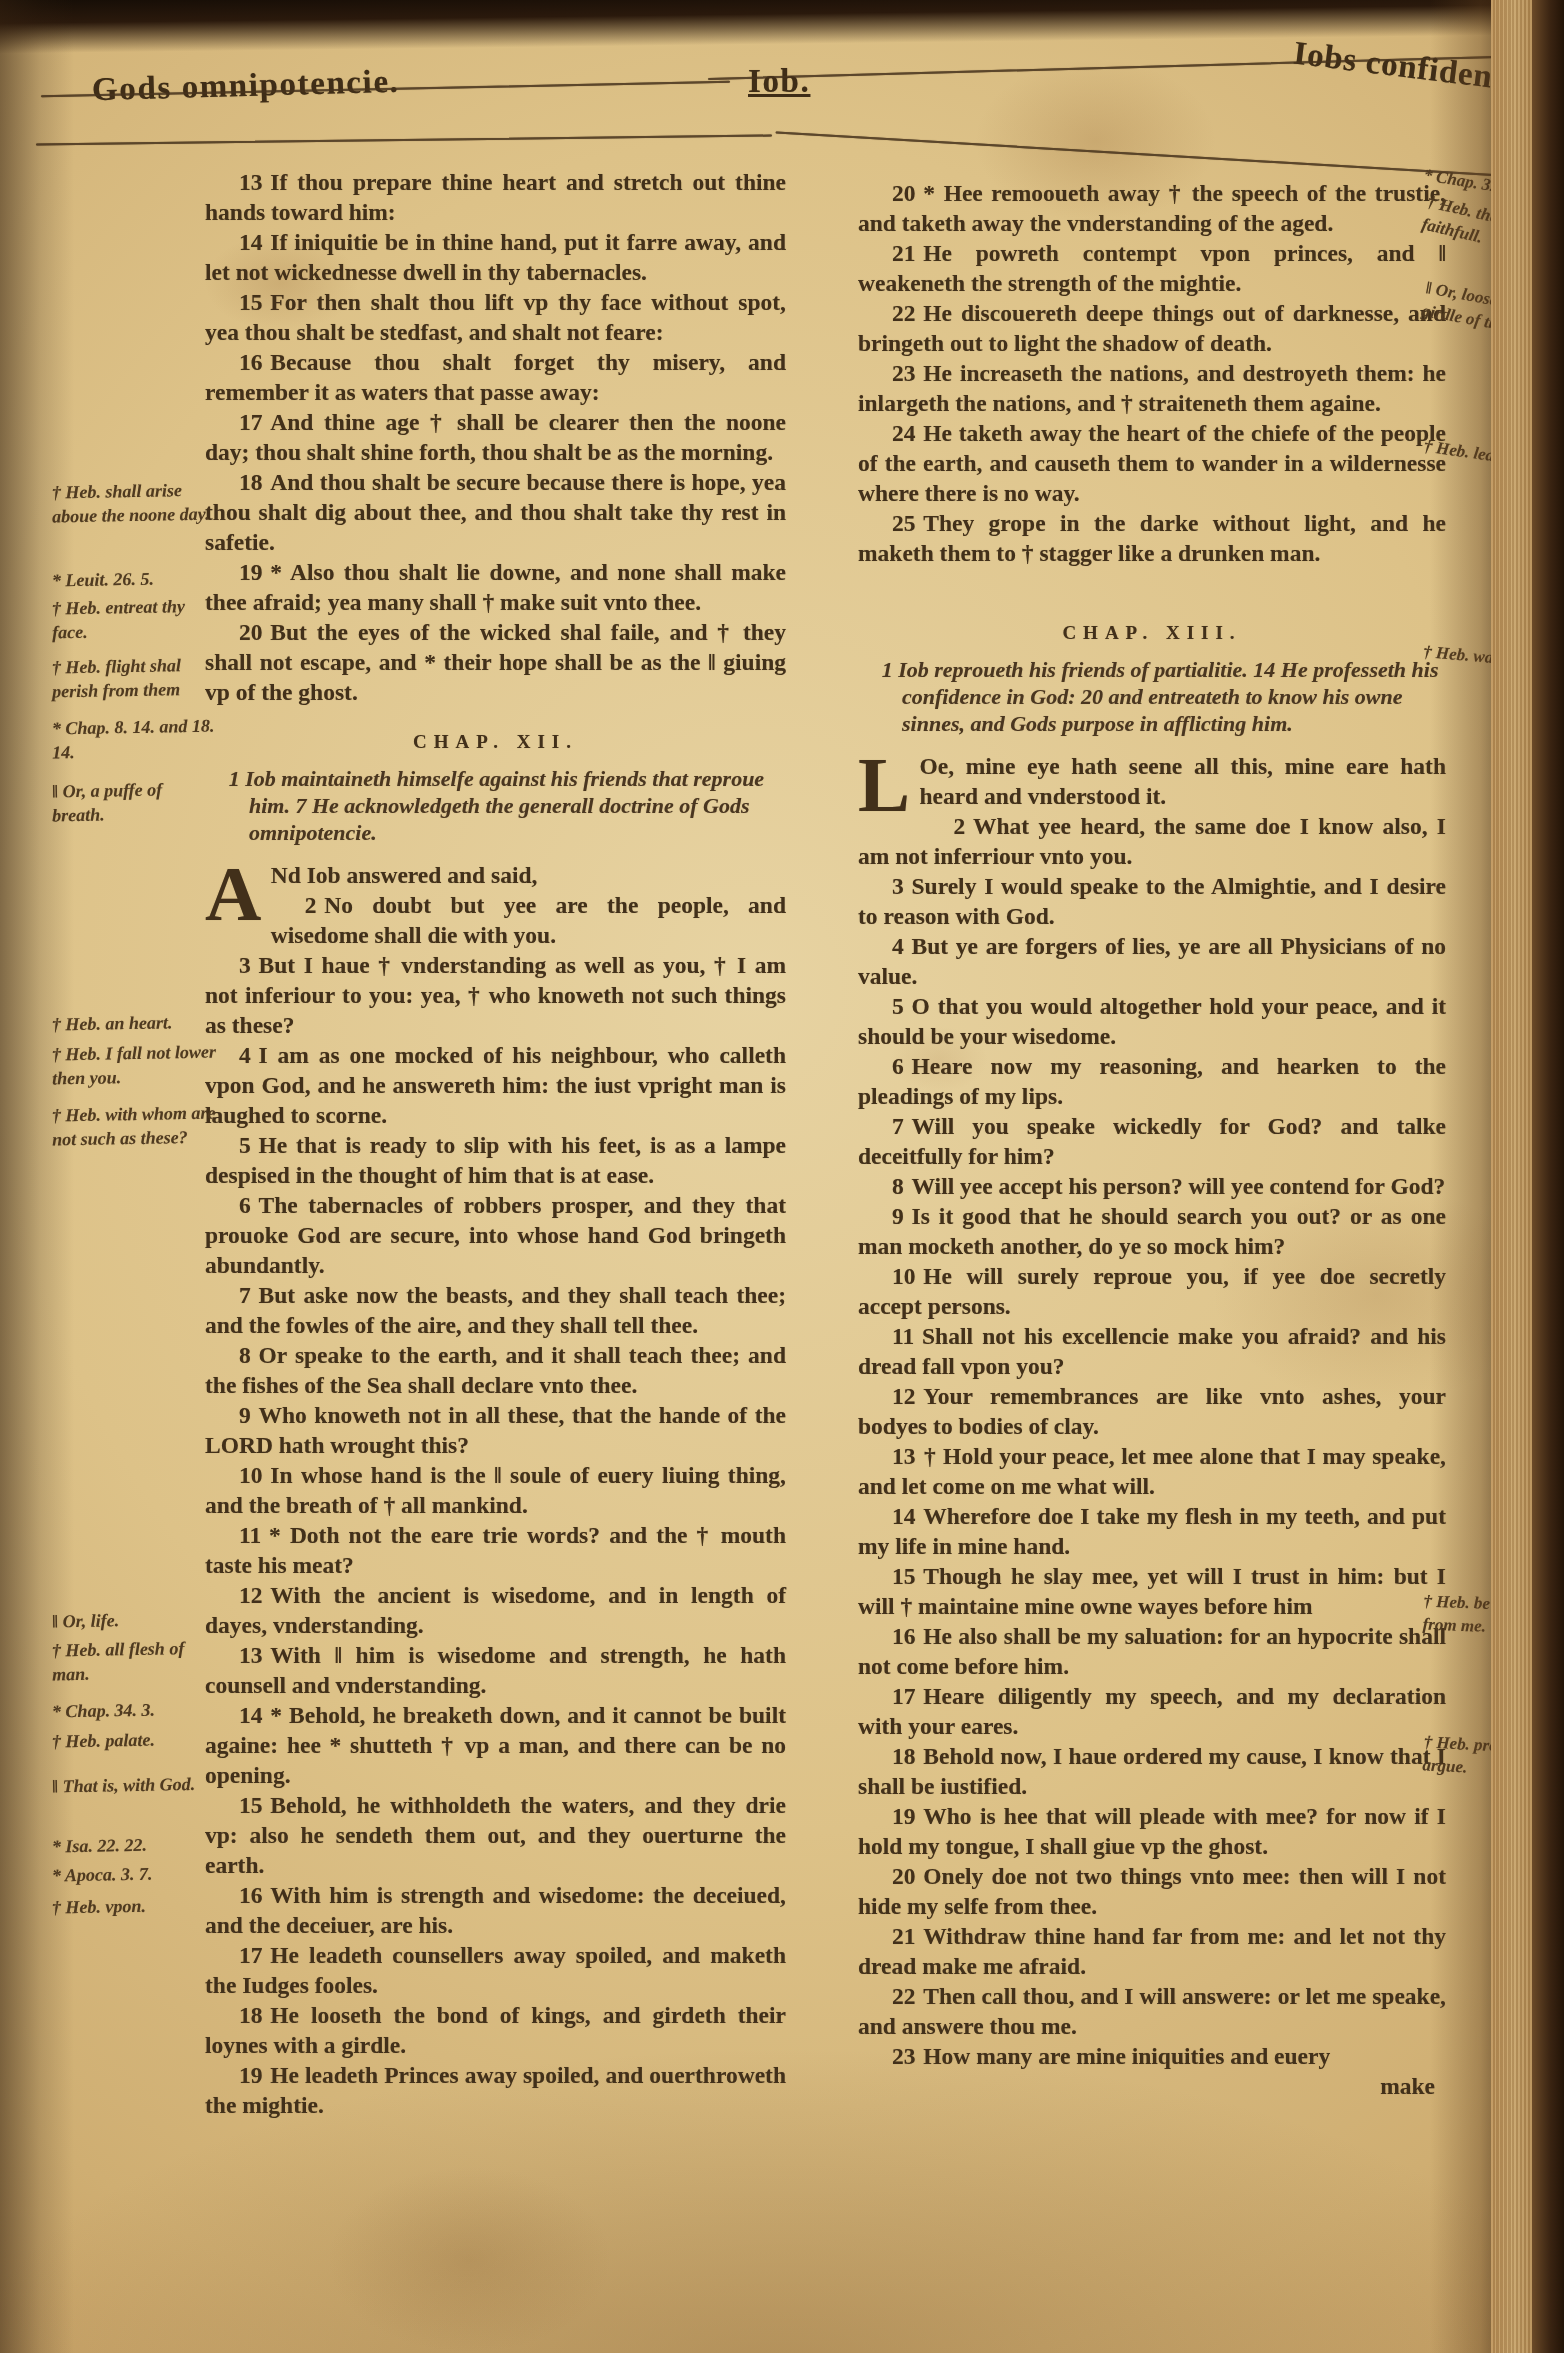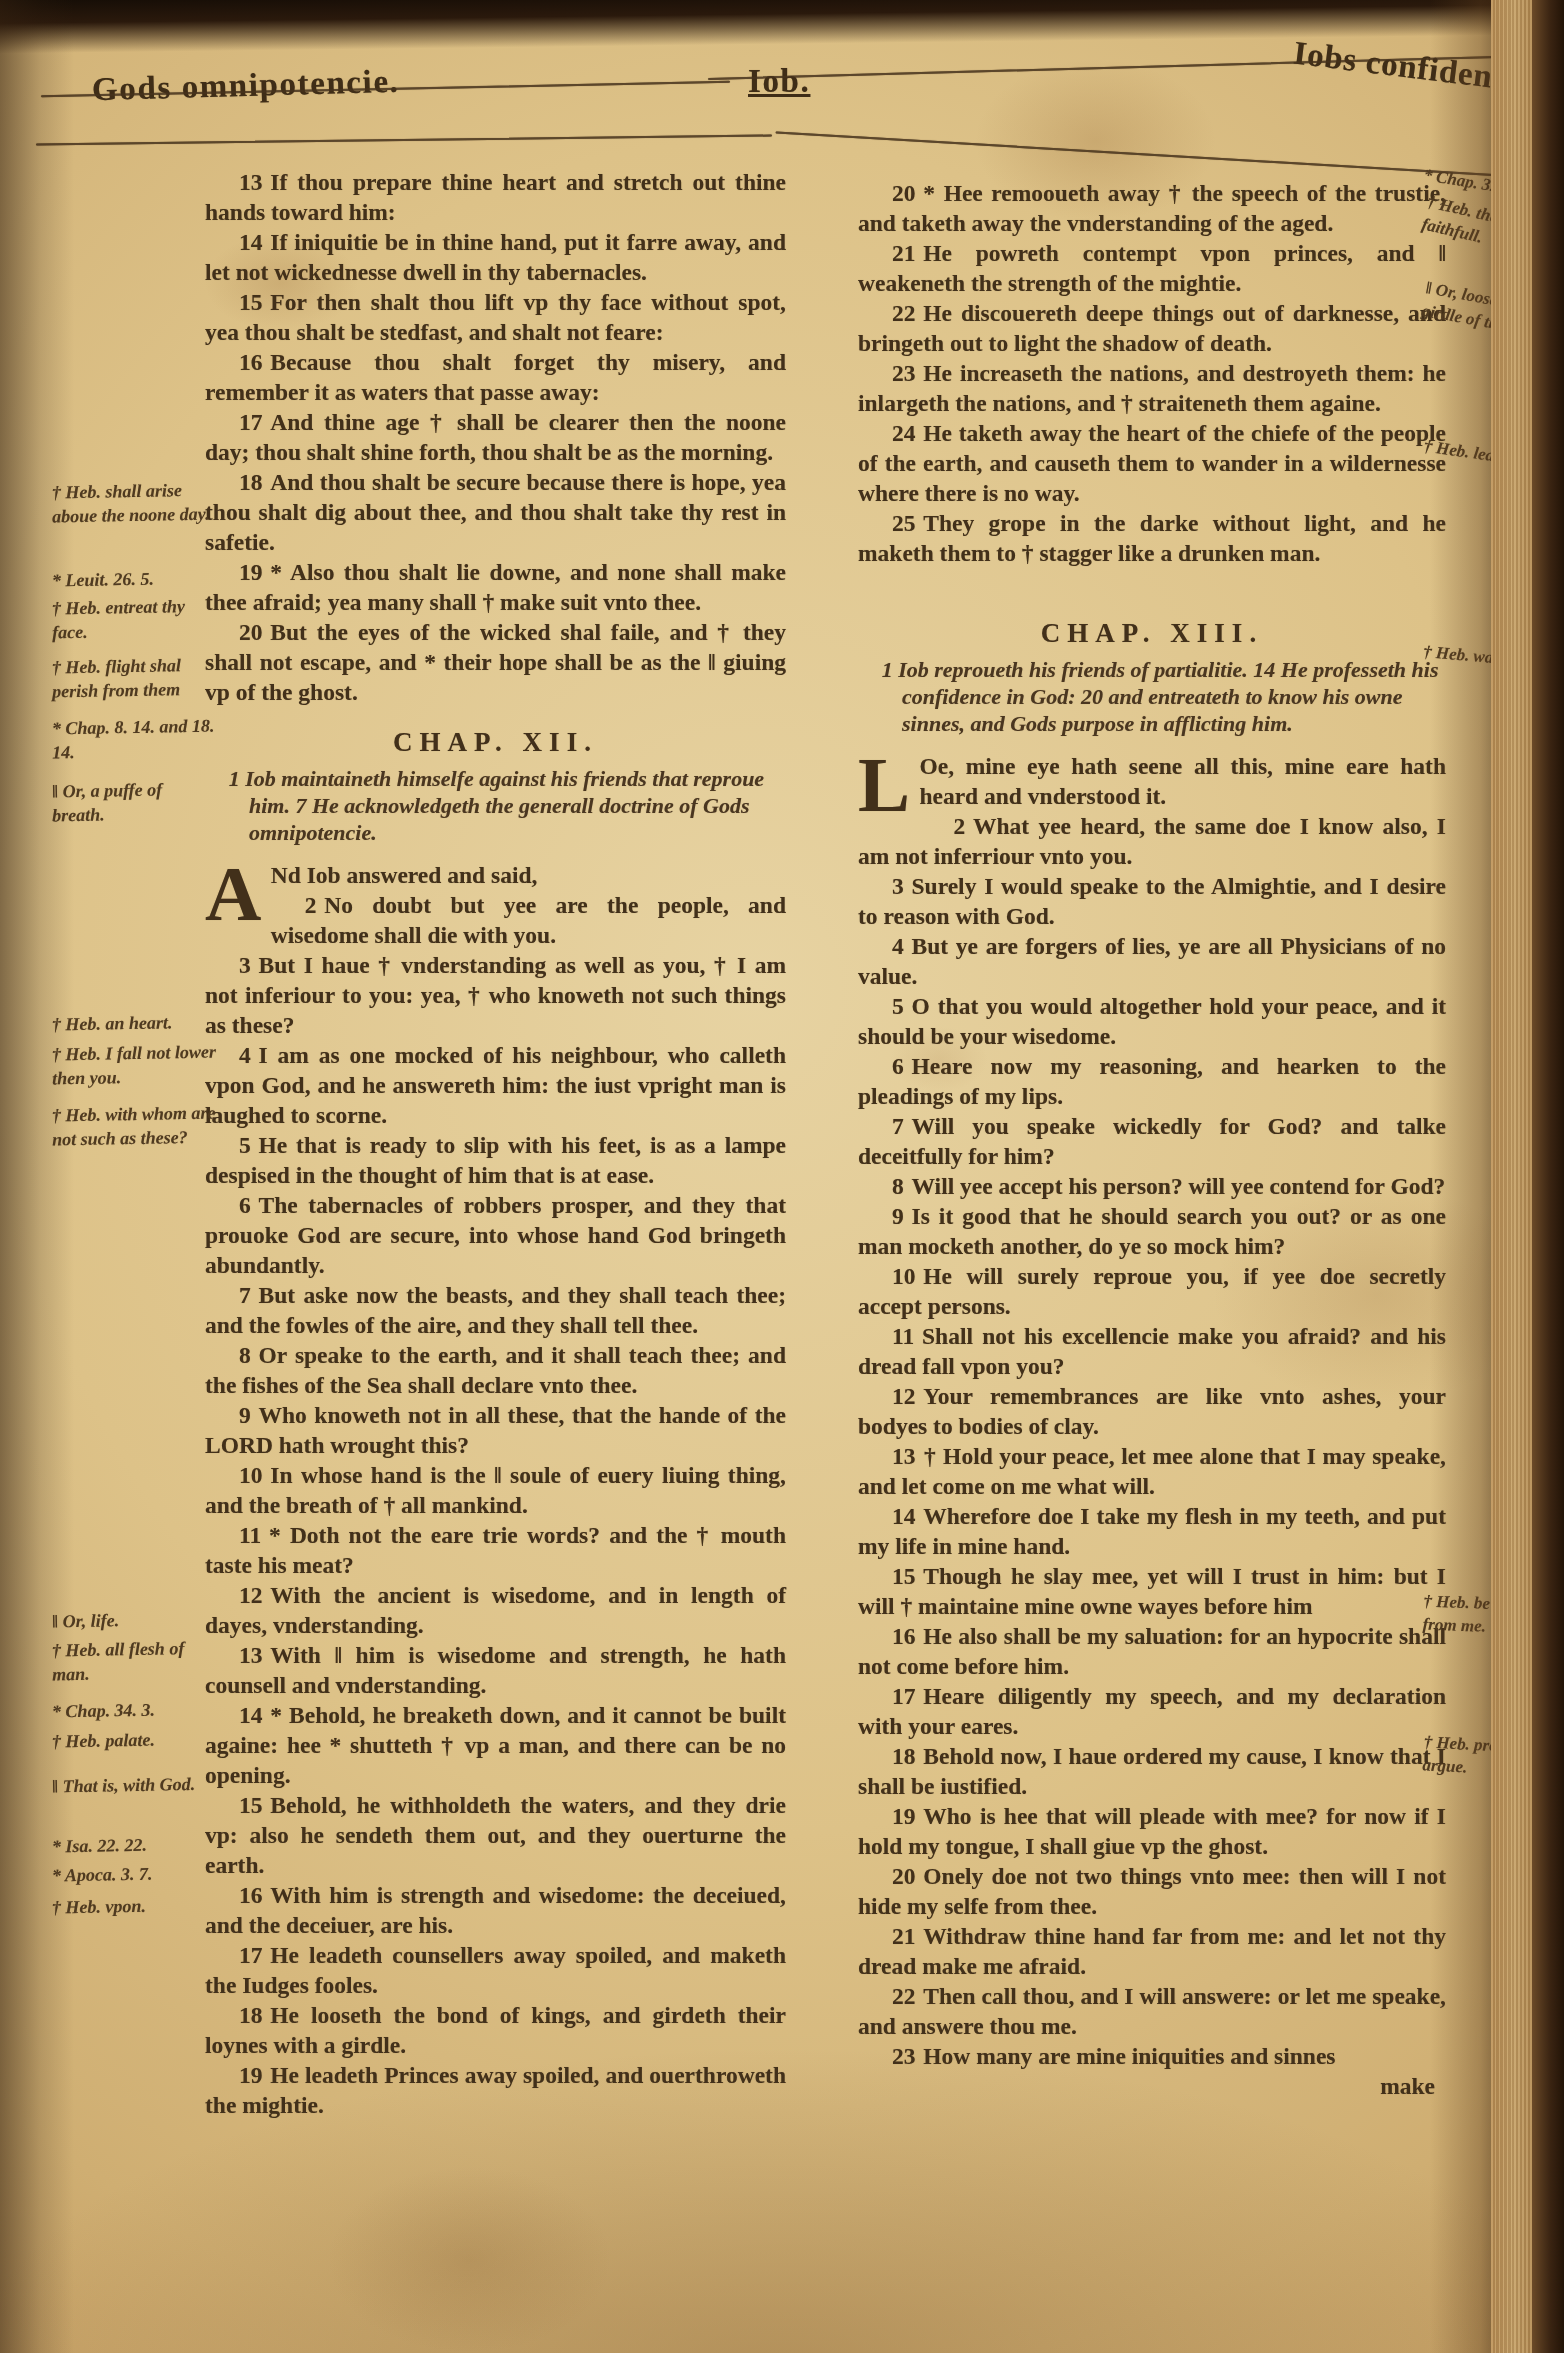--- a/index.html
+++ b/index.html
@@ -47,21 +47,21 @@
   #h-left{left:92px;top:67px;transform:rotate(-1.6deg);letter-spacing:1.6px;}
   #h-center{left:748px;top:63px;letter-spacing:1.6px;text-decoration:underline;}
   #h-right{left:1293px;top:49px;transform:rotate(7deg);letter-spacing:0.8px;}
 
   .col{position:absolute;color:#42301a;font-size:23.5px;line-height:30px;font-weight:700;
     text-shadow:0 0 0.8px rgba(66,48,26,.35);text-align:justify;}
   #col-left{left:205px;top:167px;width:581px;}
   #col-right{left:858px;top:178px;width:588px;}
   .v{margin:0;text-indent:34px;}
   .v .vn{padding-right:7.8px;}
-  .chap{margin:20.3px 0 7.8px 0;text-align:center;text-indent:0;font-size:27px;letter-spacing:7px;}
+  .chap{margin:20.3px 0 7.8px 0;text-align:center;text-indent:0;font-size:19px;letter-spacing:7px;}
   #col-right .chap{margin-top:50px;}
   .argument{font-style:italic;font-weight:700;font-size:22px;line-height:27px;
     margin:4.7px 3.1px 14px 0;padding-left:44px;color:#4a3620;text-indent:-20.3px;text-align:left;}
   .v.first{text-indent:0;}
   .dropcap{float:left;font-size:78px;line-height:61px;padding:3.1px 9.4px 0 0;font-weight:700;}
   .catchword{margin:0 11px 0 0;text-align:right;text-indent:0;}
 
   .notes .note{position:absolute;width:166px;font-style:italic;font-weight:700;
     font-size:18px;line-height:24px;color:#4f3a20;text-shadow:0 0 0.8px rgba(79,58,32,.3);}
   #lnotes .note{left:52px;transform:rotate(-1deg);}
@@ -218,21 +218,21 @@
   <p class="v"><span class="vn">18</span><span>Behold now, I haue ordered my cause, I know that I shall be iustified.</span></p>
 
   <p class="v"><span class="vn">19</span><span>Who is hee that will pleade with mee? for now if I hold my tongue, I shall giue vp the ghost.</span></p>
 
   <p class="v"><span class="vn">20</span><span>Onely doe not two things vnto mee: then will I not hide my selfe from thee.</span></p>
 
   <p class="v"><span class="vn">21</span><span>Withdraw thine hand far from me: and let not thy dread make me afraid.</span></p>
 
   <p class="v"><span class="vn">22</span><span>Then call thou, and I will answere: or let me speake, and answere thou me.</span></p>
 
-  <p class="v"><span class="vn">23</span><span>How many are mine iniquities and sinnes</span></p>
+  <p class="v"><span class="vn">23</span><span>How many are mine iniquities and euery</span></p>
 </div>
     <p class="catchword">make</p>
   </div>
 
   <div class="notes" id="lnotes">
   <div class="note">† Heb. shall arise aboue the noone day.</div>
 
   <div class="note">* Leuit. 26. 5.</div>
 
   <div class="note">† Heb. entreat thy face.</div>

